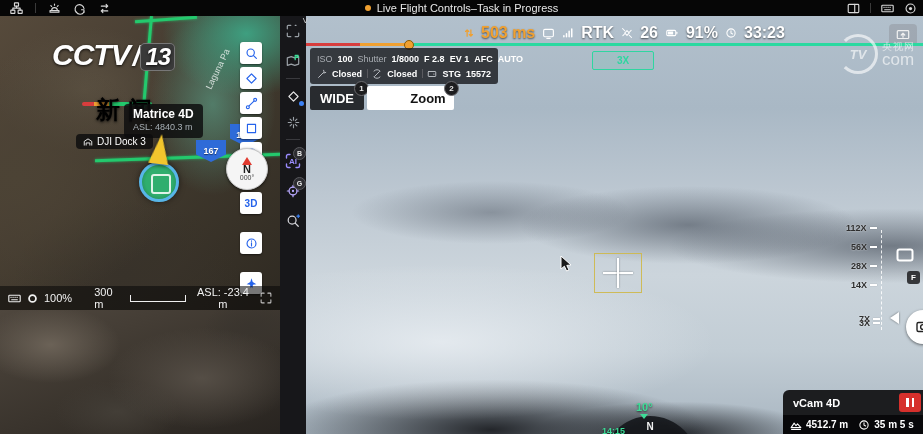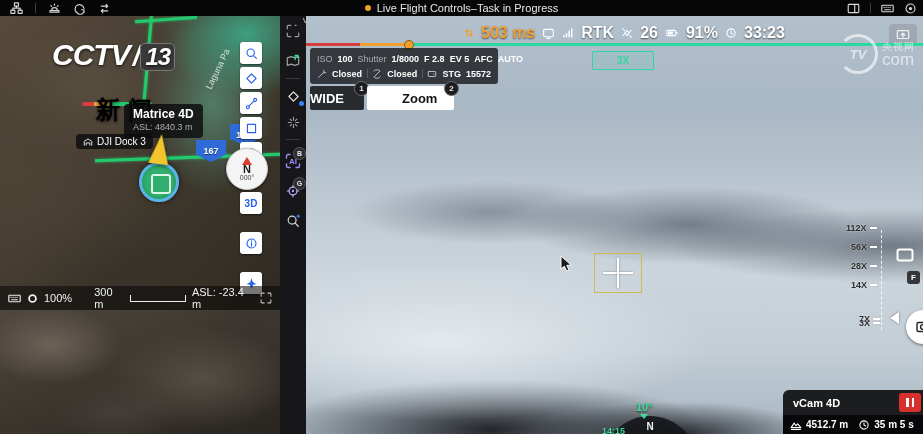--- a/index.html
+++ b/index.html
@@ -96,21 +96,21 @@
     background:#f0a030;border:1px solid #8a5a00;}
   .osd-panel{position:absolute;left:4px;top:32px;width:188px;height:36px;background:rgba(22,24,27,.8);
     border-radius:3px;color:#fff;padding:3px 7px;box-sizing:border-box;}
   .osd-row{display:flex;align-items:center;gap:5px;font-size:9px;font-weight:bold;height:15px;white-space:nowrap;}
   .osd-lb{color:#a9adb3;font-weight:normal;}
   .osd-div{width:1px;height:9px;background:#5a5a5f;}
   .zoombox{position:absolute;left:286px;top:35px;width:60px;height:17px;border:1px solid #2fd6a0;
     background:rgba(47,214,160,.10);color:#2fd6a0;font-size:10px;font-weight:bold;display:flex;
     align-items:center;justify-content:center;border-radius:2px;}
   .lens-btn{position:absolute;top:70px;height:24px;border-radius:2px;font-size:13px;font-weight:bold;
-    display:flex;align-items:center;justify-content:flex-start;}
+    display:flex;align-items:center;justify-content:center;}
   .lens-wide{left:4px;width:54px;background:rgba(18,18,20,.85);color:#fff;}
   .lens-zoom{left:61px;width:52px;background:#fff;color:#131313;padding-left:35px;}
   .key-badge{position:absolute;top:-5px;right:-5px;width:13px;height:13px;border-radius:50%;
     background:#1d1d1f;border:1px solid #6a6a6e;color:#e8e8e8;font-size:8px;font-weight:bold;
     display:flex;align-items:center;justify-content:center;}
   .watermark{position:absolute;right:8px;top:18px;display:flex;align-items:center;gap:4px;
     color:rgba(255,255,255,.62);}
   .wm-ring{width:34px;height:34px;border:3px solid rgba(255,255,255,.62);border-radius:50%;
     border-left-color:transparent;display:flex;align-items:center;justify-content:center;
     font-size:13px;font-weight:bold;font-style:italic;}
@@ -333,21 +333,21 @@
           </svg>
         </span>
       <span>
           <svg class="ic" width="11" height="11" viewBox="0 0 16 16" style="stroke-width:2.6;">
             <circle cx="8" cy="8" r="5"></circle>
           </svg>
         </span>
       <span>100%</span>
       <span style="margin-left:16px;">300 m</span>
       <span class="scalebar"></span>
-      <span style="margin-left:auto;">ASL: -23.4 m</span>
+      <span style="margin-left:auto;text-align:center;">ASL: -23.4 m</span>
       <span style="opacity:.8;">
           <svg class="ic" width="12" height="12" viewBox="0 0 16 16">
             <path d="M1.5 5.5v-3a1 1 0 011-1h3M10.5 1.5h3a1 1 0 011 1v3M14.5 10.5v3a1 1 0 01-1 1h-3M5.5 14.5h-3a1 1 0 01-1-1v-3"></path>
           </svg>
         </span>
     </div>
   </div>
 
   <div class="feed"></div>
 
@@ -461,21 +461,21 @@
       <div class="prog-dot"></div>
     </div>
 
     <div class="osd-panel">
       <div class="osd-row">
         <span class="osd-lb">ISO</span>
         <span>100</span>
         <span class="osd-lb">Shutter</span>
         <span>1/8000</span>
         <span>F 2.8</span>
-        <span>EV 5</span>
+        <span>EV 1</span>
         <span>AFC</span>
         <span>AUTO</span>
       </div>
       <div class="osd-row">
         <span style="color:#c9cdd2;">
             <svg class="ic" width="10" height="10" viewBox="0 0 16 16">
               <path d="M2.5 13.5l8-8M10.5 2l1 3M14 5.5l-3 1"></path>
             </svg>
           </span>
         <span>Closed</span>

